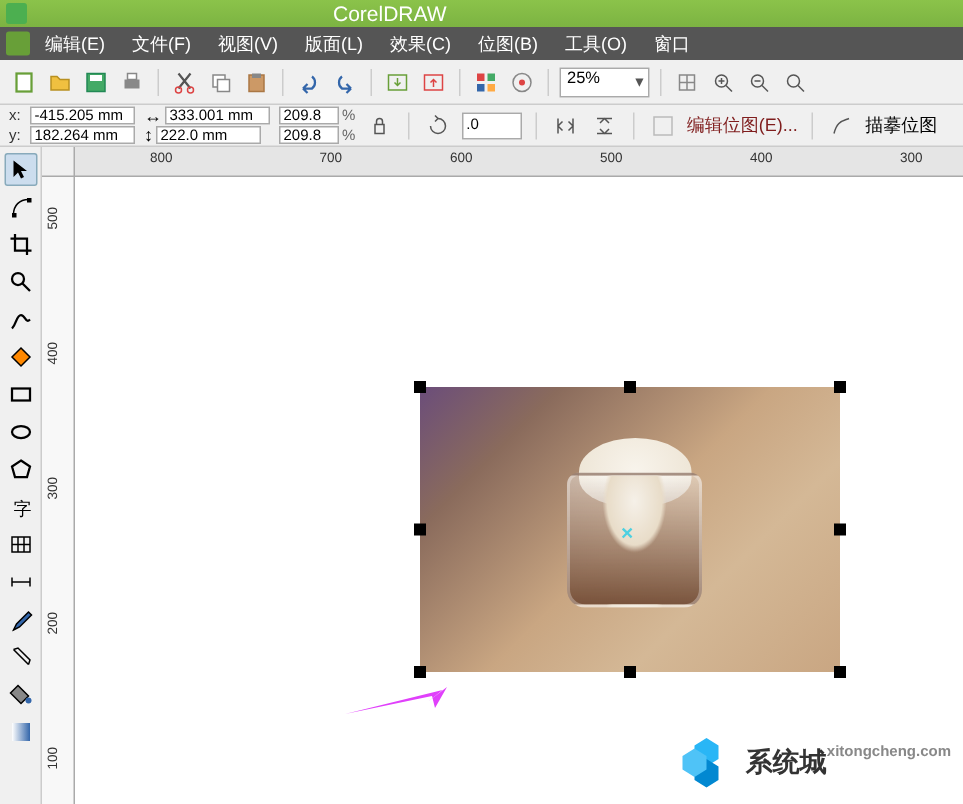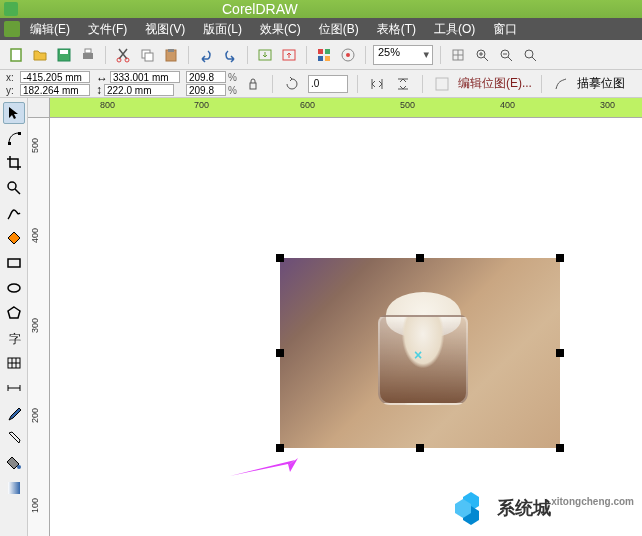--- a/index.html
+++ b/index.html
@@ -20,21 +20,21 @@
 .prop-row{display:flex;align-items:center;gap:2px;height:12px;}
 .prop-label{font-size:10px;color:#333;width:12px;}
 .prop-input{height:12px;border:1px solid #aaa;background:#fff;font-size:10px;padding:0 2px;width:70px;}
 .prop-input-sm{width:40px;}
 .prop-unit{font-size:10px;color:#666;}
 .content-area{display:flex;height:calc(536px - 18px - 22px - 30px - 28px);}
 .toolbox{width:28px;background:#f0f0f0;border-right:1px solid #ccc;display:flex;flex-direction:column;align-items:center;padding-top:4px;gap:3px;}
 .tool-btn{width:22px;height:22px;display:flex;align-items:center;justify-content:center;cursor:pointer;border-radius:2px;}
 .tool-btn.active{background:#cde;border:1px solid #8ab;}
 .canvas-wrap{flex:1;position:relative;overflow:hidden;background:#fff;}
-.ruler-h{position:absolute;top:0;left:22px;right:0;height:20px;background:#bef264;border-bottom:1px solid #aaa;}
+.ruler-h{position:absolute;top:0;left:22px;right:0;height:20px;background:#e5e5e5;border-bottom:1px solid #aaa;}
 .ruler-v{position:absolute;top:20px;left:0;width:22px;bottom:0;background:#f8f8f8;border-right:1px solid #aaa;}
 .ruler-corner{position:absolute;top:0;left:0;width:22px;height:20px;background:#f0f0f0;border-right:1px solid #aaa;border-bottom:1px solid #aaa;}
 .ruler-tick{position:absolute;font-size:9px;color:#333;}
 .ruler-h .ruler-tick{top:2px;}
 .ruler-v .ruler-tick{left:2px;writing-mode:vertical-lr;transform:rotate(180deg);}
 .canvas{position:absolute;top:20px;left:22px;right:0;bottom:0;background:#fff;}
 .sel-img{position:absolute;top:140px;left:230px;width:280px;height:190px;}
 .img-content{width:100%;height:100%;background:linear-gradient(135deg,#6b4d7a 0%,#8a6b5c 20%,#c9a682 50%,#d4b896 70%,#c9a682 100%);position:relative;overflow:hidden;}
 .coffee-cup{position:absolute;top:30%;left:35%;width:90px;height:90px;background:radial-gradient(ellipse at 50% 20%,#f5f0e8 0%,#e8dcc8 30%,transparent 35%),linear-gradient(to bottom,rgba(255,255,255,0.4),rgba(100,60,40,0.8));border-radius:8px 8px 12px 12px;border:2px solid rgba(255,255,255,0.3);}
 .coffee-cream{position:absolute;top:18%;left:38%;width:75px;height:45px;background:radial-gradient(circle,#f8f4ec,#ede4d4);border-radius:50% 50% 40% 40%;}
@@ -60,21 +60,20 @@
 </div>
 
 <div class="menubar">
   <div class="menu-icon"></div>
   <div class="menu-item">编辑(E)</div>
   <div class="menu-item">文件(F)</div>
   <div class="menu-item">视图(V)</div>
   <div class="menu-item">版面(L)</div>
   <div class="menu-item">效果(C)</div>
   <div class="menu-item">位图(B)</div>
-  <div class="menu-item">表格(T)</div>
   <div class="menu-item">工具(O)</div>
   <div class="menu-item">窗口</div>
 </div>
 
 <div class="toolbar1">
   <div class="tb-btn">
       <svg width="16" height="16">
         <rect x="3" y="2" width="10" height="12" fill="#fff" stroke="#689f38" stroke-width="1.5"></rect>
       </svg>
     </div>
@@ -355,21 +354,21 @@
             </linearGradient>
           </defs>
         </svg>
       </div>
   </div>
 
   <div class="canvas-wrap">
     <div class="ruler-corner"></div>
     <div class="ruler-h">
       <span class="ruler-tick" style="left:50px">800</span>
-      <span class="ruler-tick" style="left:144px">700</span>
+      <span class="ruler-tick" style="left:163px">700</span>
       <span class="ruler-tick" style="left:250px">600</span>
       <span class="ruler-tick" style="left:350px">500</span>
       <span class="ruler-tick" style="left:450px">400</span>
       <span class="ruler-tick" style="left:550px">300</span>
     </div>
     <div class="ruler-v">
       <span class="ruler-tick" style="top:20px">500</span>
       <span class="ruler-tick" style="top:110px">400</span>
       <span class="ruler-tick" style="top:200px">300</span>
       <span class="ruler-tick" style="top:290px">200</span>

